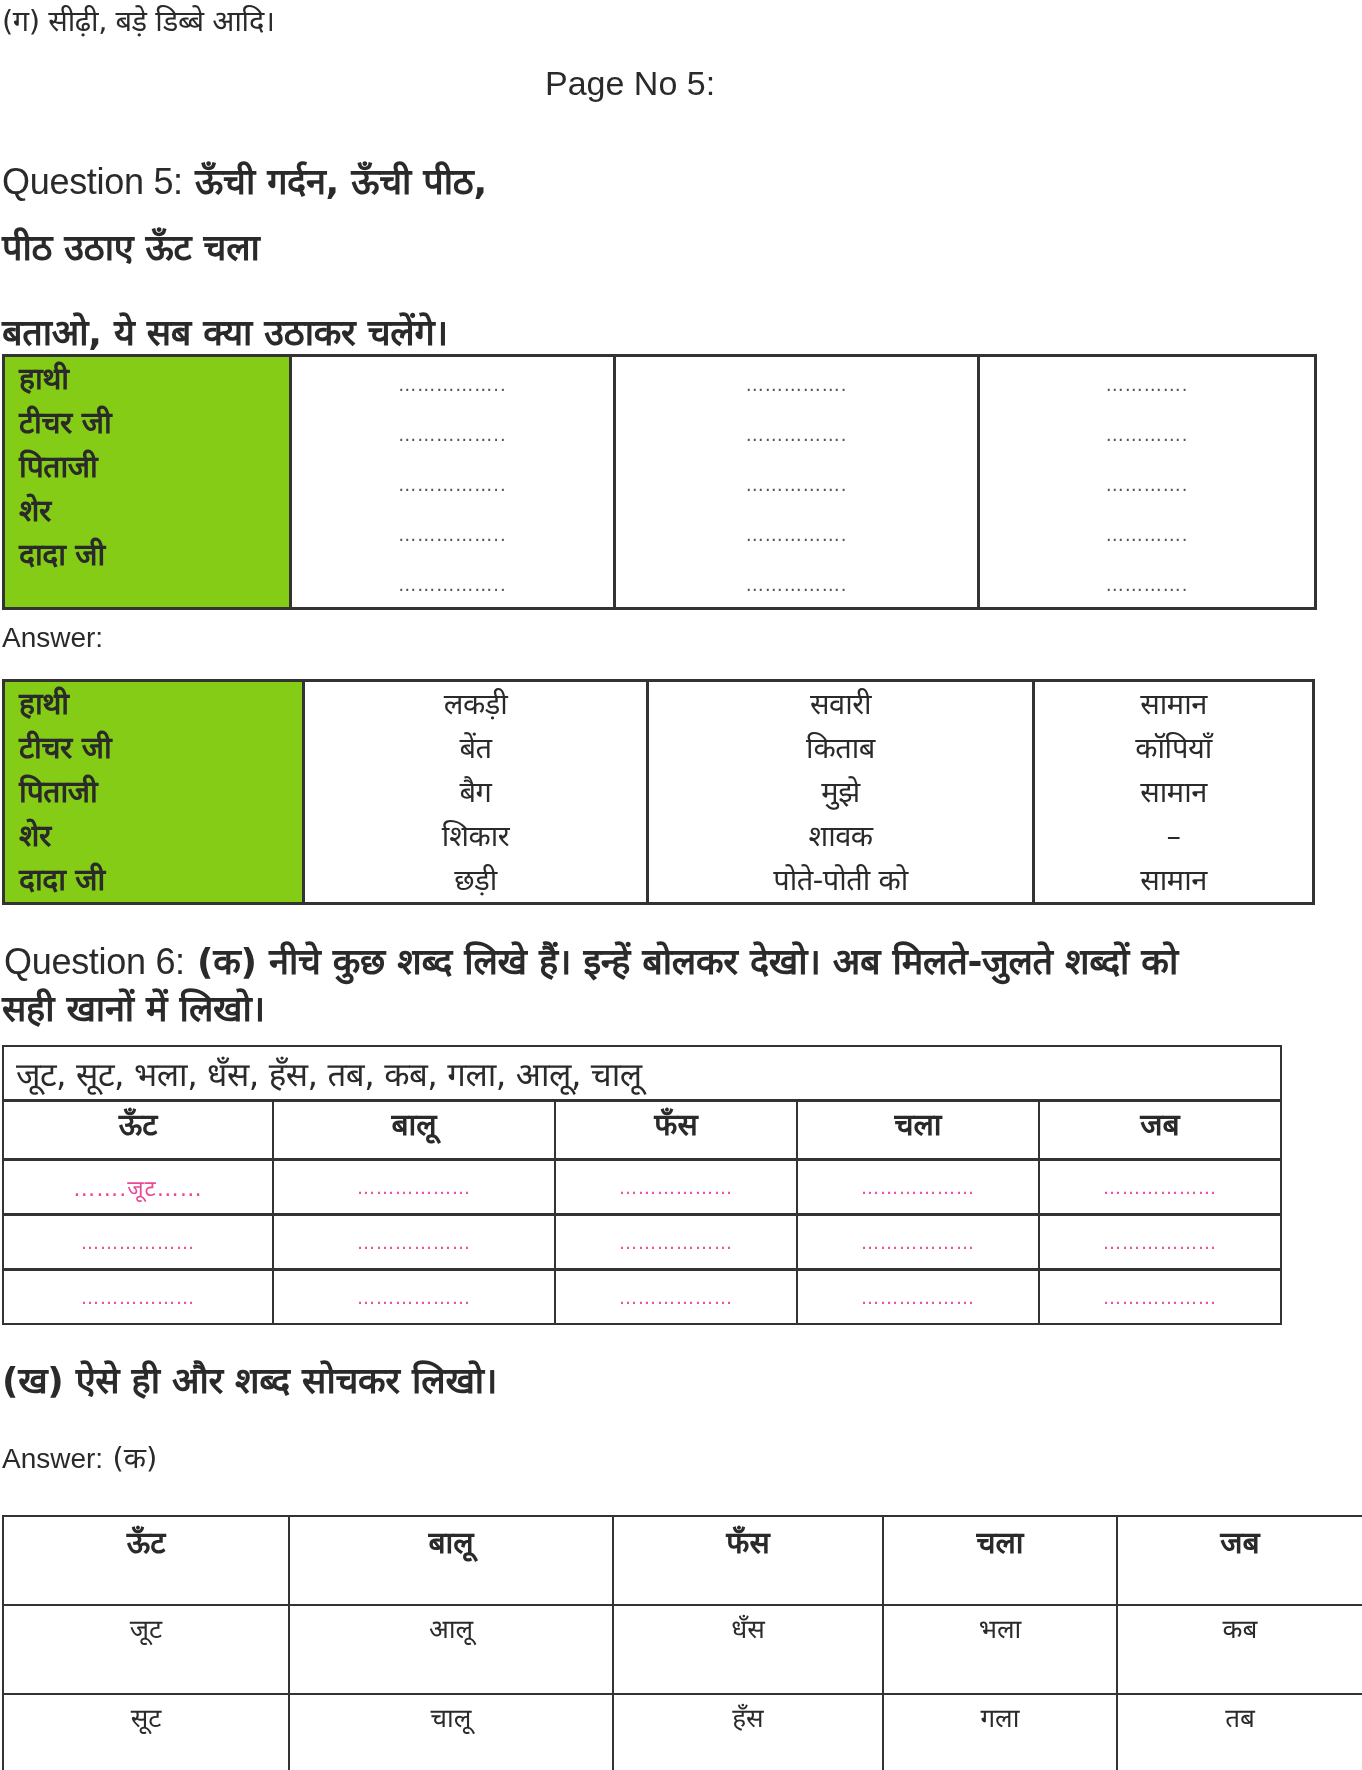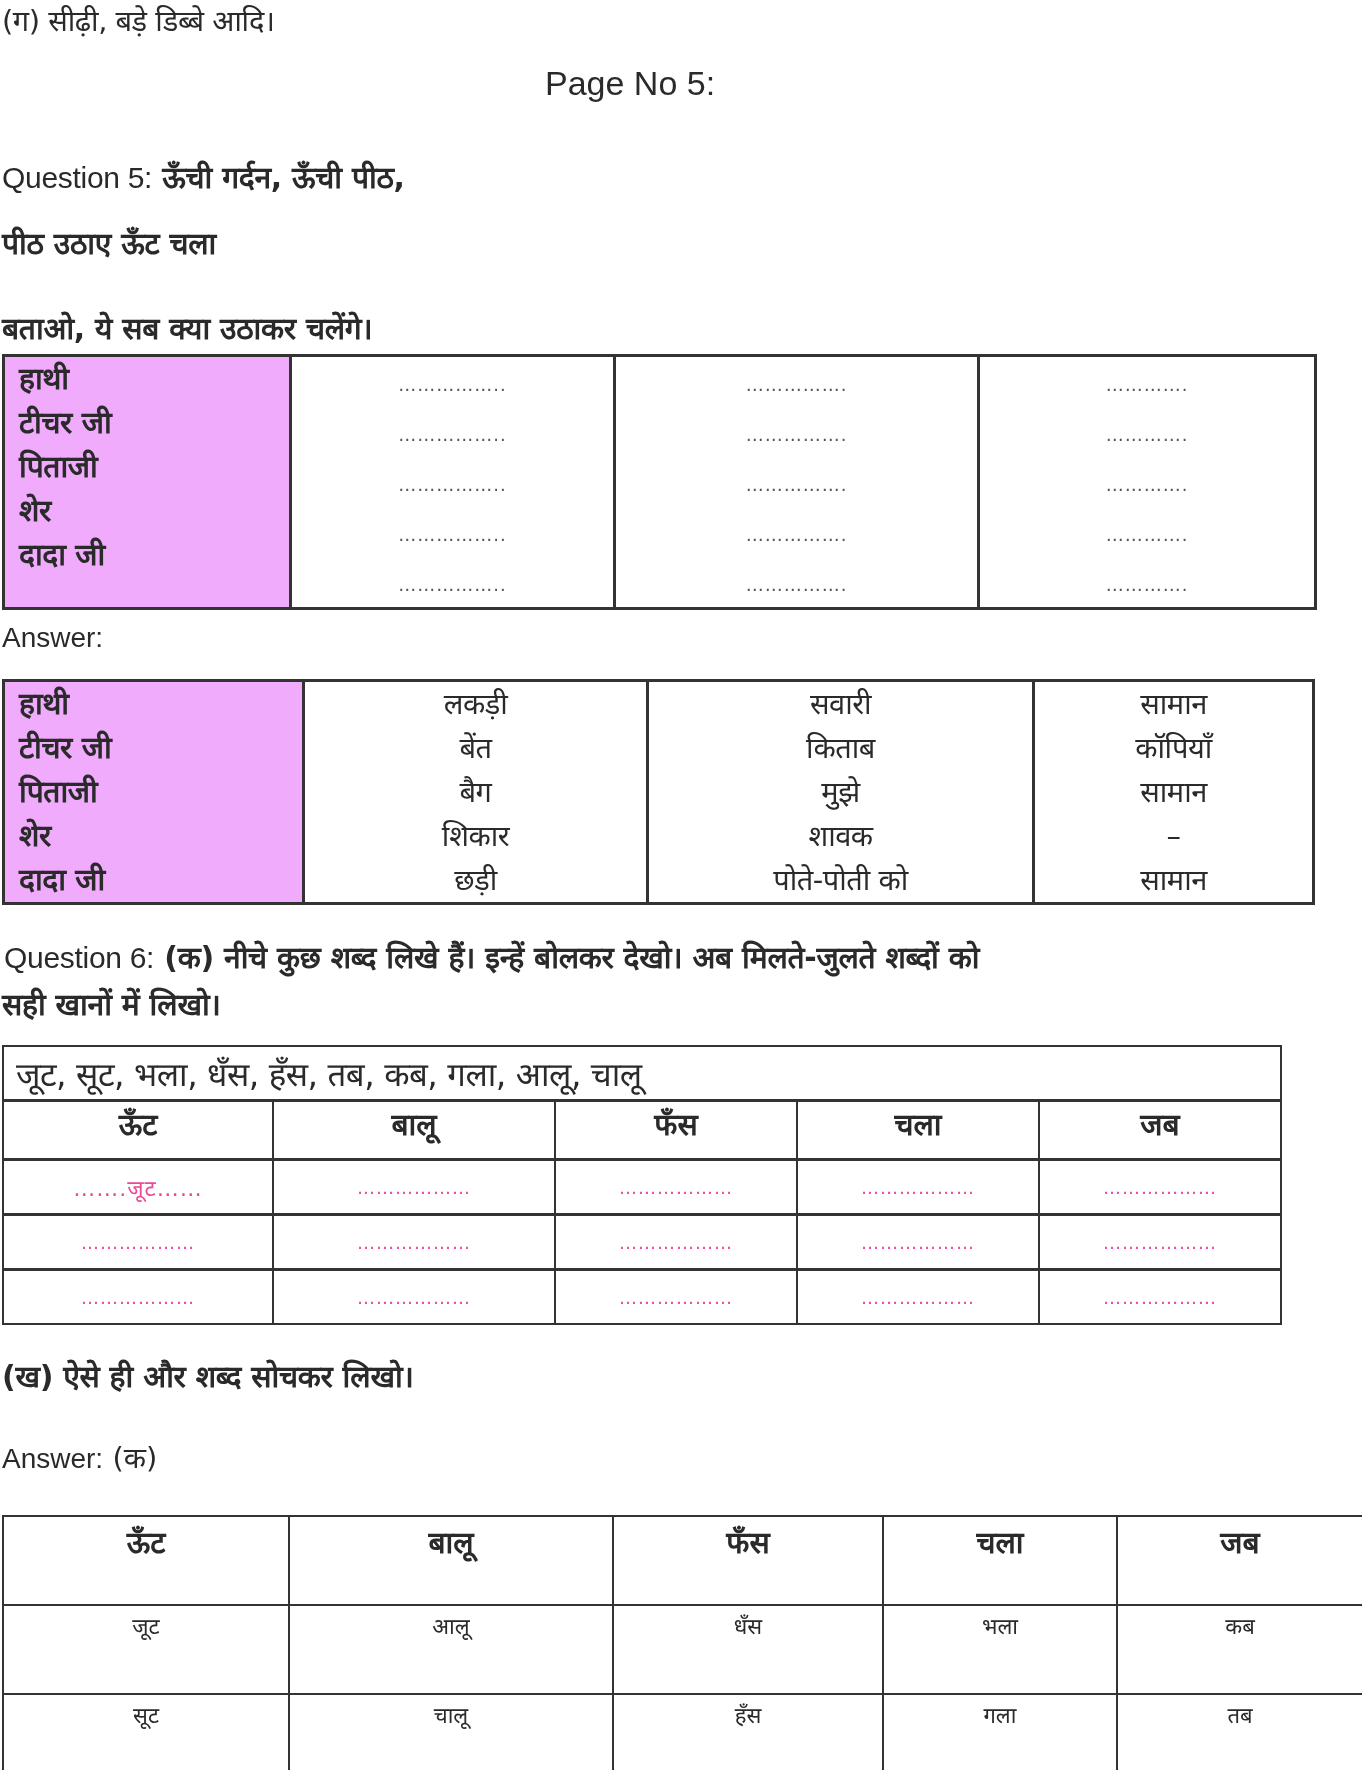--- a/index.html
+++ b/index.html
@@ -3,39 +3,39 @@
 <meta charset="utf-8">
 <style>
   html, body { margin: 0; padding: 0; background: #ffffff; }
   body {
     width: 1362px; height: 1770px; position: relative; overflow: hidden;
     font-family: "DejaVu Sans", "Liberation Sans", sans-serif;
     color: #2a2a2a;
   }
   .abs { position: absolute; }
   .plain { font-size: 29px; font-weight: normal; letter-spacing: -0.5px; }
-  .bold { font-size: 30px; font-weight: bold; letter-spacing: -0.3px; }
+  .bold { font-size: 36px; font-weight: bold; letter-spacing: -0.3px; }
   .eng { font-family: "Liberation Sans", "DejaVu Sans", sans-serif; font-weight: normal; }
 
   table { border-collapse: collapse; position: absolute; table-layout: fixed; }
   .t1 td, .t2 td { border: 3px solid #333; vertical-align: top; padding: 0; }
-  .namecol { background: #f0abfc; }
+  .namecol { background: #84cc16; }
   .names div { font-size: 30px; font-weight: bold; line-height: 44px; padding-left: 14px; white-space: nowrap; letter-spacing: -0.5px; }
   .dots div { text-align: center; font-size: 18px; color: #555; line-height: 44px; letter-spacing: 1px; padding-top: 6px; }
   .ans div { text-align: center; font-size: 29px; line-height: 44px; white-space: nowrap; letter-spacing: -0.5px; }
 
   .t3 td { border: 2px solid #333; text-align: center; vertical-align: middle; }
   .t3 .wordrow td { text-align: left; padding-left: 12px; font-size: 33px; height: 50px; letter-spacing: -0.5px; }
   .t3 .hdr td { font-size: 30px; font-weight: bold; height: 54px; vertical-align: top; }
   .t3 .dotrow td { height: 50px; font-size: 18px; color: #ec4899; letter-spacing: 1px; }
   .t3 .hdr td, .t3 .dotrow td { border-top: 3px solid #333; }
 
   .t4 td { border: 2px solid #333; text-align: center; vertical-align: top; height: 82px; padding-top: 4px; }
   .t4 .hdr td { font-size: 30px; font-weight: bold; }
-  .t4 .row td { font-size: 22px; }
+  .t4 .row td { font-size: 26px; }
 </style>
 </head>
 <body>
 
 <div class="abs plain" style="left:2px; top:0px;">(ग) सीढ़ी, बड़े डिब्बे आदि।</div>
 
 <div class="abs eng" style="left:545px; top:64px; font-size:34px;">Page No 5:</div>
 
 <div class="abs bold" style="left:2px; top:156px;">
   <span class="eng">Question 5:</span>

